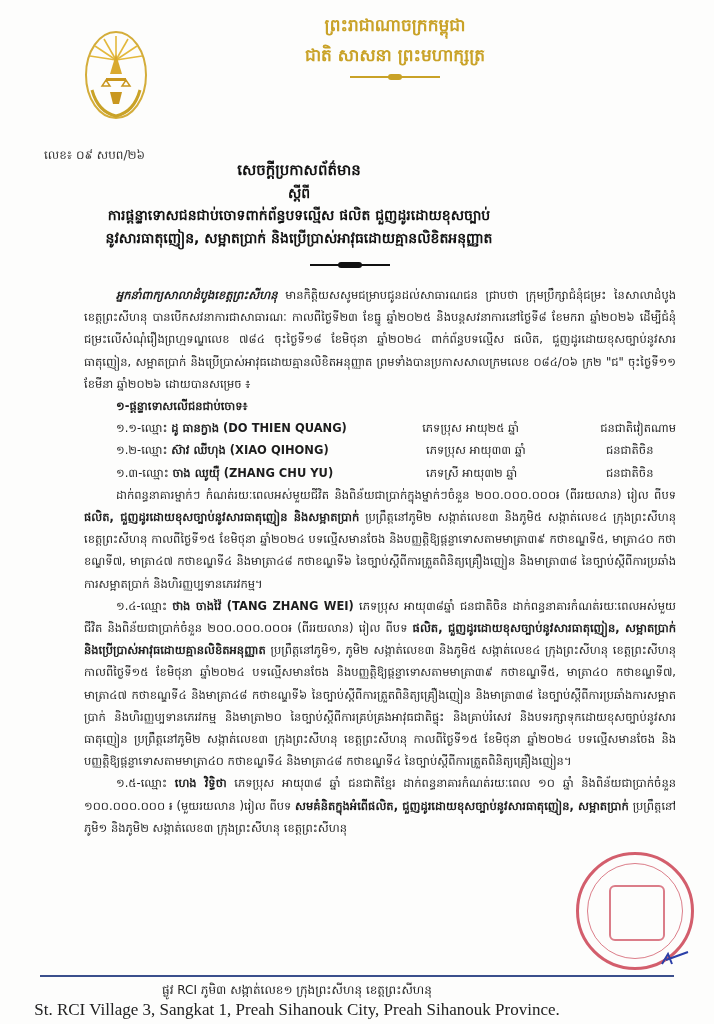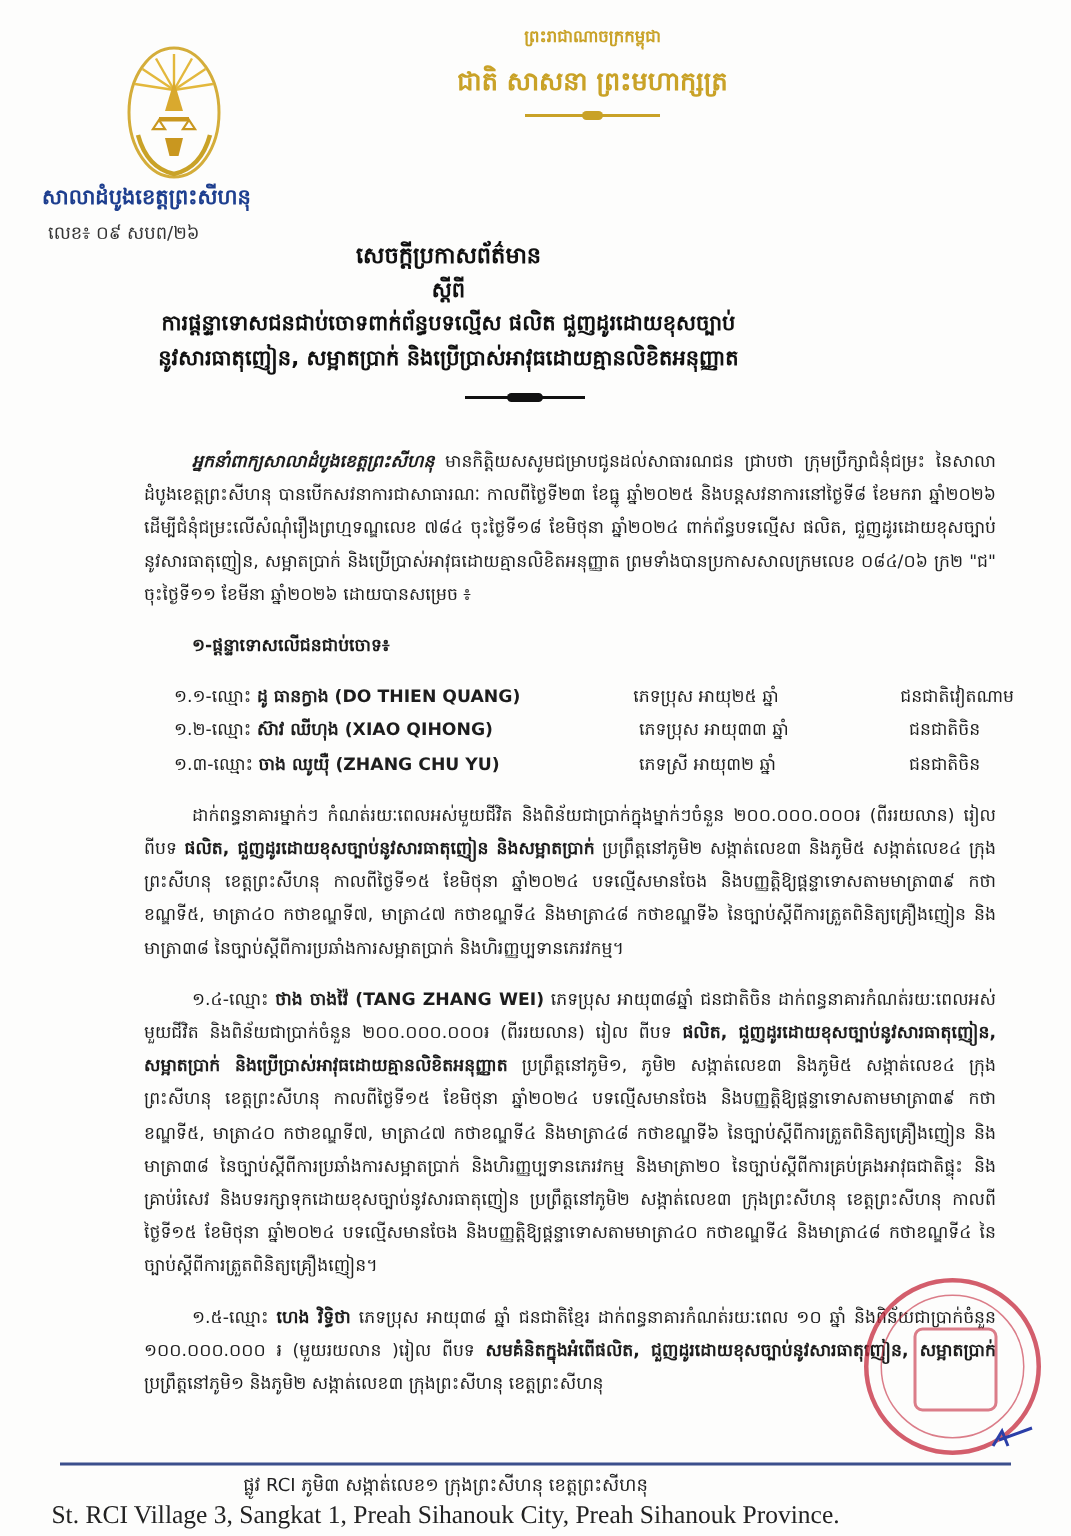--- a/index.html
+++ b/index.html
@@ -1,39 +1,39 @@
 <!DOCTYPE html>
 <html><head>
 <meta charset="utf-8">
 <style>
   html, body { margin: 0; padding: 0; background: #ffffff; }
   body { width: 714px; height: 1024px; position: relative; overflow: hidden;
          font-family: "DejaVu Sans", sans-serif; color: #1a1a1a; }
   .page { position: absolute; left: 0; top: 0; width: 714px; height: 1024px; background: #fdfdfc; }
 
   .kingdom { position: absolute; left: 230px; top: 12px; width: 330px; text-align: center; color: #c9a227; font-weight: bold; }
-  .kingdom .l1 { font-size: 11px; line-height: 26px; }
+  .kingdom .l1 { font-size: 17px; line-height: 26px; }
   .kingdom .l2 { font-size: 17px; line-height: 26px; margin-top: 4px; }
   .kingdom .orn { width: 90px; margin: 8px auto 0; height: 2px; background: #c9a227; position: relative; }
   .kingdom .orn::after { content: ""; position: absolute; left: 38px; top: -2px; width: 14px; height: 6px; background: #c9a227; border-radius: 3px; }
 
   .logo { position: absolute; left: 84px; top: 30px; width: 64px; height: 90px; }
   .court-name { position: absolute; left: 28px; top: 122px; width: 210px; color: #1e3f8f; font-weight: bold; font-size: 14px; line-height: 20px; }
-  .doc-number { position: absolute; left: 32px; top: 146px; font-size: 12px; color: #333; line-height: 18px; }
+  .doc-number { position: absolute; left: 44px; top: 146px; font-size: 12px; color: #333; line-height: 18px; }
 
   .title { position: absolute; left: 0; width: 598px; text-align: center; font-weight: bold; color: #111; }
   .title.t1 { top: 160px; font-size: 15px; }
   .title.t2 { top: 184px; font-size: 14px; }
   .title.t3 { top: 206px; font-size: 14px; }
   .title.t4 { top: 229px; font-size: 14px; }
   .sep { position: absolute; left: 310px; top: 264px; width: 80px; height: 2px; background: #111; }
   .sep::after { content: ""; position: absolute; left: 28px; top: -2px; width: 24px; height: 6px; background: #111; border-radius: 3px; }
 
   .body { position: absolute; left: 84px; top: 284px; width: 592px; font-size: 11.5px; line-height: 22.2px; color: #1d1d1d; text-align: justify; }
-  .body p { margin: 12px; }
+  .body p { margin: 0; }
   .indent { text-indent: 32px; }
   .b { font-weight: bold; }
   .bi { font-weight: bold; font-style: italic; }
   .section { padding-left: 32px; font-weight: bold; }
   .person { display: flex; padding-left: 32px; gap: 38px; }
   .person .c1 { width: 272px; }
   .person .c2 { width: 142px; }
   .person .c3 { flex: 1; }
 
   .stamp { position: absolute; left: 576px; top: 852px; width: 118px; height: 118px; border-radius: 50%;
@@ -69,21 +69,20 @@
         <line x1="32" y1="30" x2="6" y2="26"></line>
       <line x1="32" y1="30" x2="58" y2="26"></line>
     </g>
     <path d="M32 24 L26 44 L38 44 Z" fill="#d9a92e"></path>
     <rect x="22" y="48" width="20" height="3" fill="#c9971f"></rect>
     <path d="M18 56 L26 56 L22 50 Z M38 56 L46 56 L42 50 Z" fill="none" stroke="#c9971f" stroke-width="1.5"></path>
     <path d="M26 62 L38 62 L35 74 L29 74 Z" fill="#c9971f"></path>
     <path d="M8 60 Q14 82 32 86 Q50 82 56 60" fill="none" stroke="#c9a227" stroke-width="3"></path>
   </svg>
 
-  <div class="court-name">សាលាដំបូងខេត្តព្រះសីហនុ</div>
   <div class="doc-number">លេខ៖ ០៩ សបព/២៦</div>
 
   <div class="title t1">សេចក្តីប្រកាសព័ត៌មាន</div>
   <div class="title t2">ស្តីពី</div>
   <div class="title t3">ការផ្តន្ទាទោសជនជាប់ចោទពាក់ព័ន្ធបទល្មើស ផលិត ជួញដូរដោយខុសច្បាប់</div>
   <div class="title t4">នូវសារធាតុញៀន, សម្អាតប្រាក់ និងប្រើប្រាស់អាវុធដោយគ្មានលិខិតអនុញ្ញាត</div>
   <div class="sep"></div>
 
   <div class="body">
     <p class="indent"><span class="bi">អ្នកនាំពាក្យសាលាដំបូងខេត្តព្រះសីហនុ</span><span> មានកិត្តិយសសូមជម្រាបជូនដល់សាធារណជន ជ្រាបថា ក្រុមប្រឹក្សាជំនុំជម្រះ នៃសាលាដំបូងខេត្តព្រះសីហនុ បានបើកសវនាការជាសាធារណៈ កាលពីថ្ងៃទី២៣ ខែធ្នូ ឆ្នាំ២០២៥ និងបន្តសវនាការនៅថ្ងៃទី៨ ខែមករា ឆ្នាំ២០២៦ ដើម្បីជំនុំជម្រះលើសំណុំរឿងព្រហ្មទណ្ឌលេខ ៧៨៤ ចុះថ្ងៃទី១៨ ខែមិថុនា ឆ្នាំ២០២៤ ពាក់ព័ន្ធបទល្មើស ផលិត, ជួញដូរដោយខុសច្បាប់នូវសារធាតុញៀន, សម្អាតប្រាក់ និងប្រើប្រាស់អាវុធដោយគ្មានលិខិតអនុញ្ញាត ព្រមទាំងបានប្រកាសសាលក្រមលេខ ០៨៤/០៦ ក្រ២ "ជ" ចុះថ្ងៃទី១១ ខែមីនា ឆ្នាំ២០២៦ ដោយបានសម្រេច ៖</span></p>

